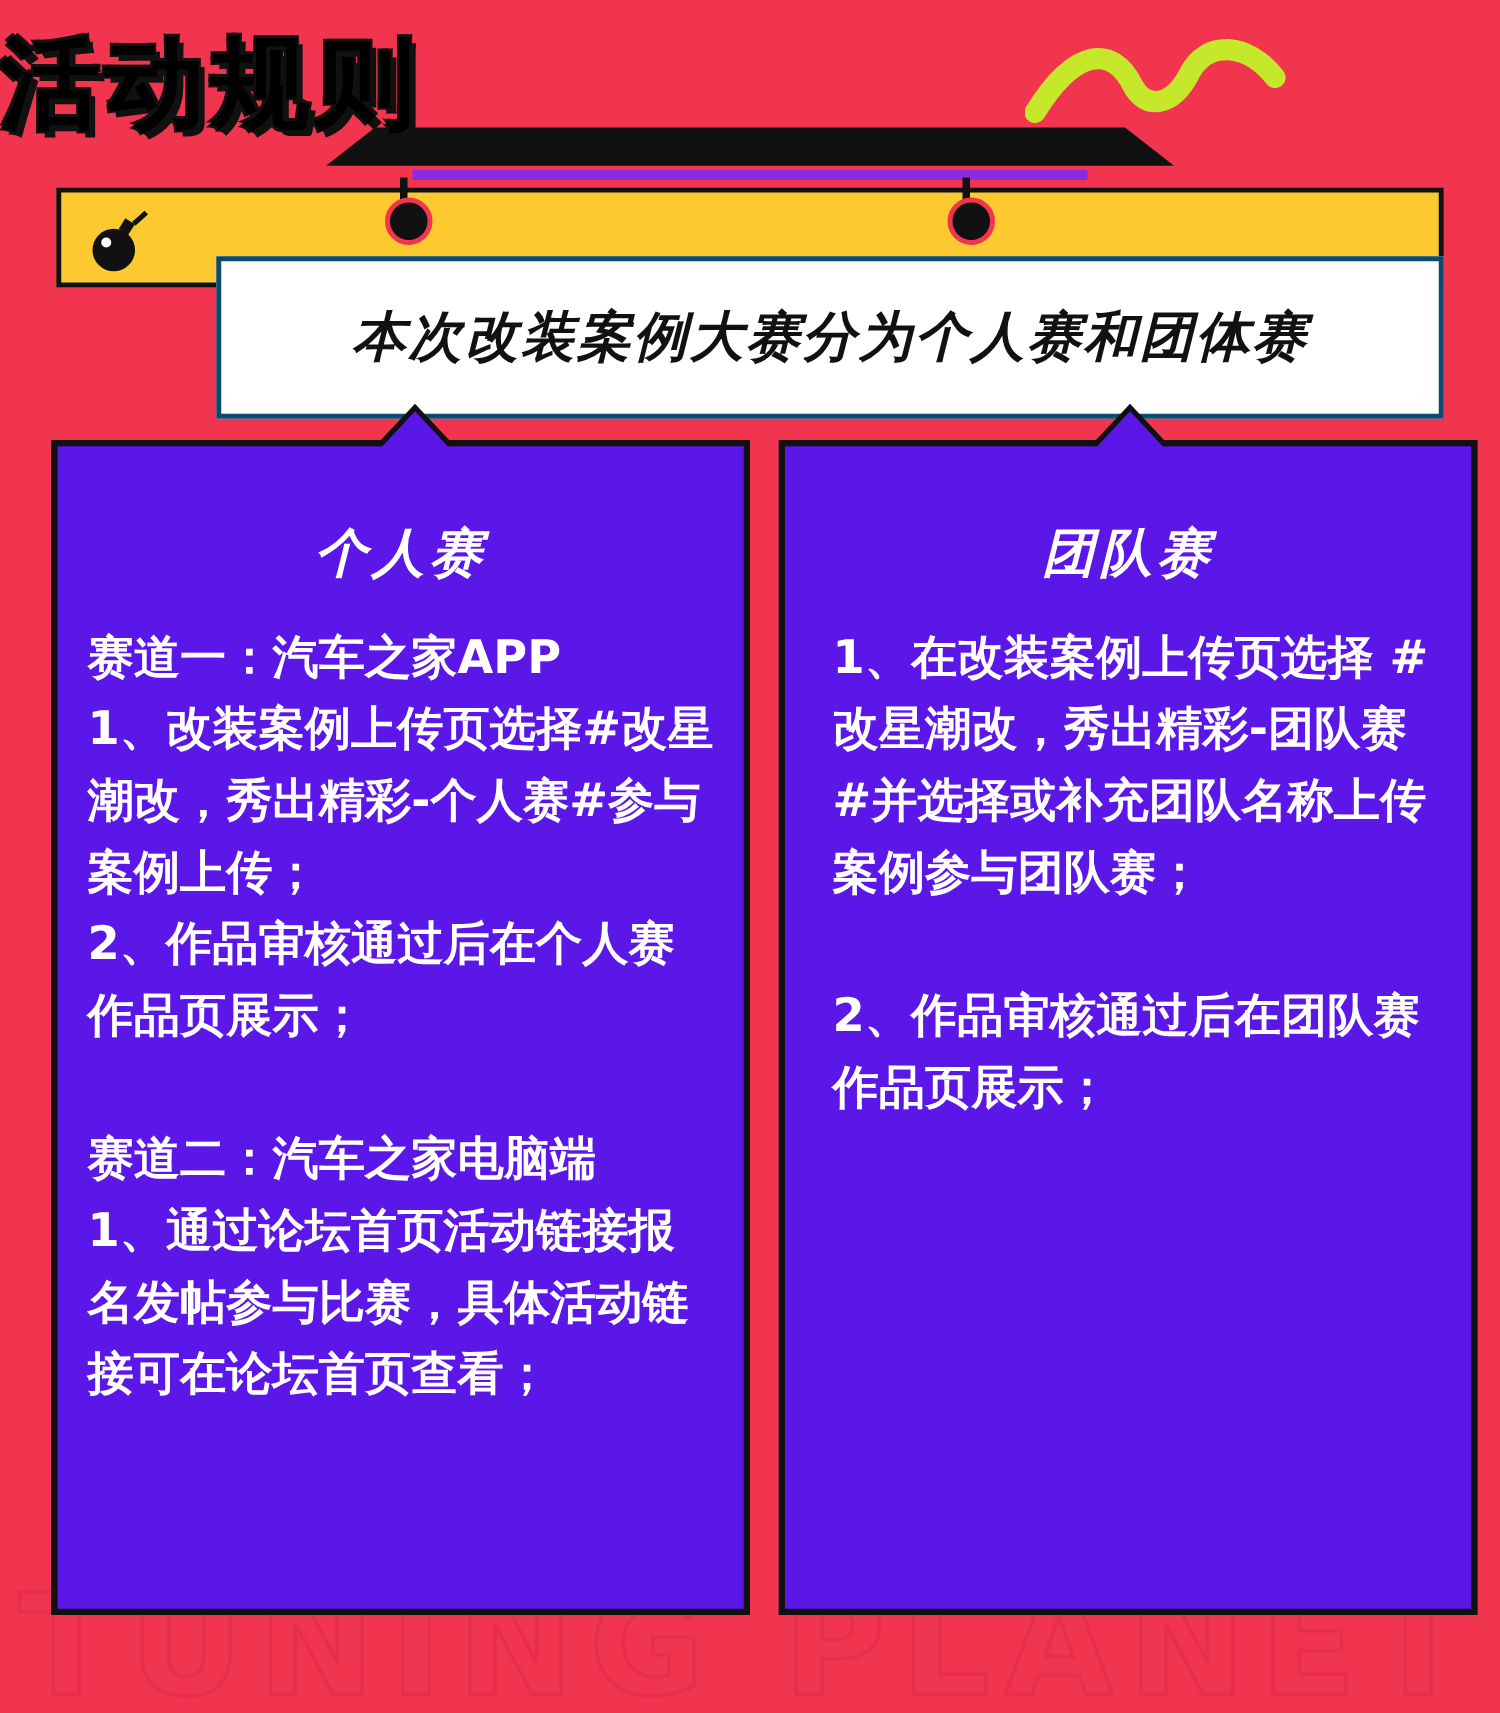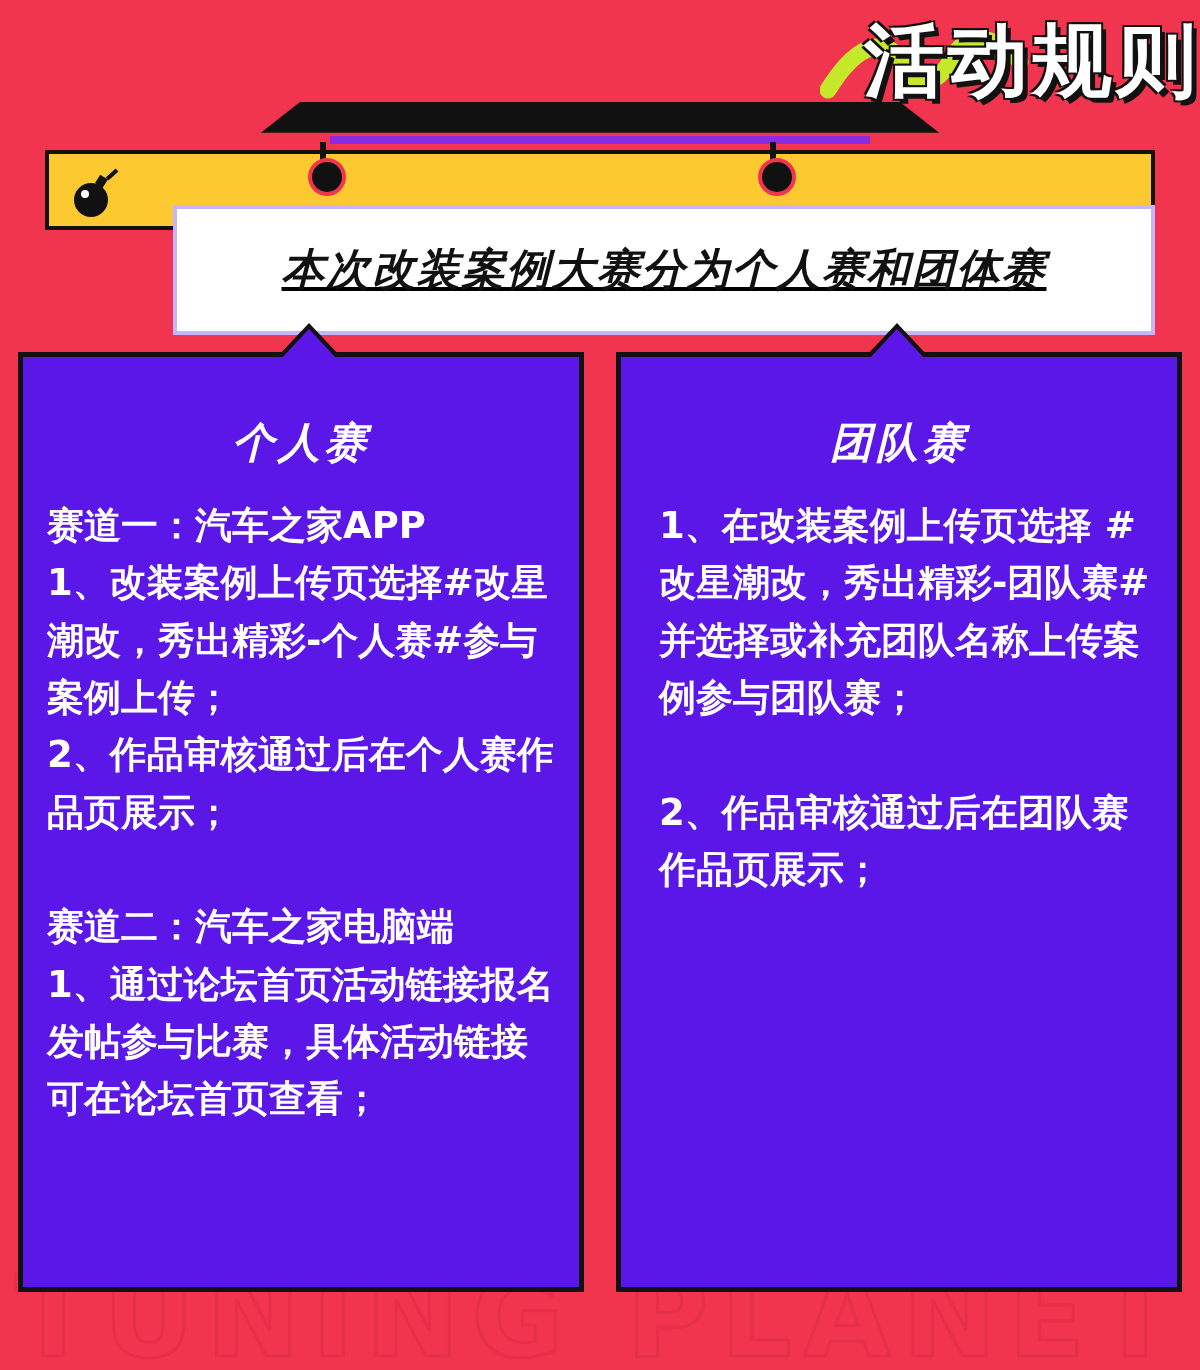--- a/index.html
+++ b/index.html
@@ -57,27 +57,27 @@
     top: 126px;
     width: 540px;
     height: 8px;
     background: #8a2be2;
   }
   .title-text {
     position: absolute;
     left: 0;
     top: 14px;
     width: 1200px;
-    text-align: right;
+    text-align: left;
     font-size: 80px;
     line-height: 86px;
     font-weight: bold;
-    color: #ffffff;
+    color: #000000;
     letter-spacing: 4px;
-    font-family: Liberation Mono, monospace;
+    font-family: Liberation Sans, sans-serif;
     text-shadow: 5px 5px 0 #111, -2px -2px 0 #111, 2px -2px 0 #111, -2px 2px 0 #111;
   }
   .title-swoosh {
     position: absolute;
     left: 820px;
     top: 18px;
     width: 210px;
     height: 80px;
   }
 
@@ -99,26 +99,25 @@
     border: 4px solid #111;
     box-sizing: border-box;
   }
   .banner-white {
     position: absolute;
     left: 128px;
     top: 55px;
     width: 982px;
     height: 130px;
     background: #ffffff;
-    border: 4px solid #c4b5fd;
+    border: 4px solid #0c4a6e;
     box-sizing: border-box;
     display: flex;
     align-items: center;
     justify-content: center;
-    text-decoration: underline;
   }
   .banner-white .subtitle {
     font-size: 43px;
     font-weight: bold;
     color: #111;
     letter-spacing: 2px;
     font-family: "DejaVu Sans", sans-serif;
     font-style: italic;
   }
   .bomb {
@@ -157,20 +156,21 @@
     justify-content: space-between;
   }
   .col {
     position: relative;
     width: 566px;
     min-height: 940px;
     background: #5b16e8;
     border: 5px solid #111;
     box-sizing: border-box;
     padding: 58px 24px 30px 24px;
+    margin-left: 23px;
   }
   .col .tail {
     position: absolute;
     top: -28px;
     width: 0;
     height: 0;
     border-left: 28px solid transparent;
     border-right: 28px solid transparent;
     border-bottom: 30px solid #5b16e8;
   }

